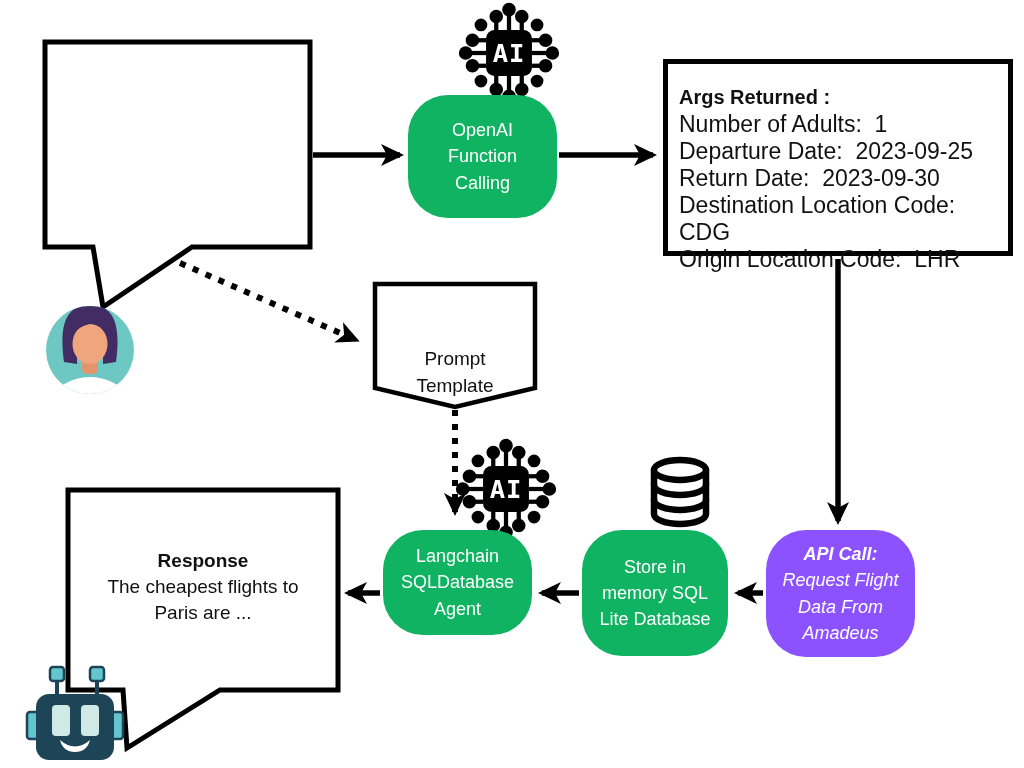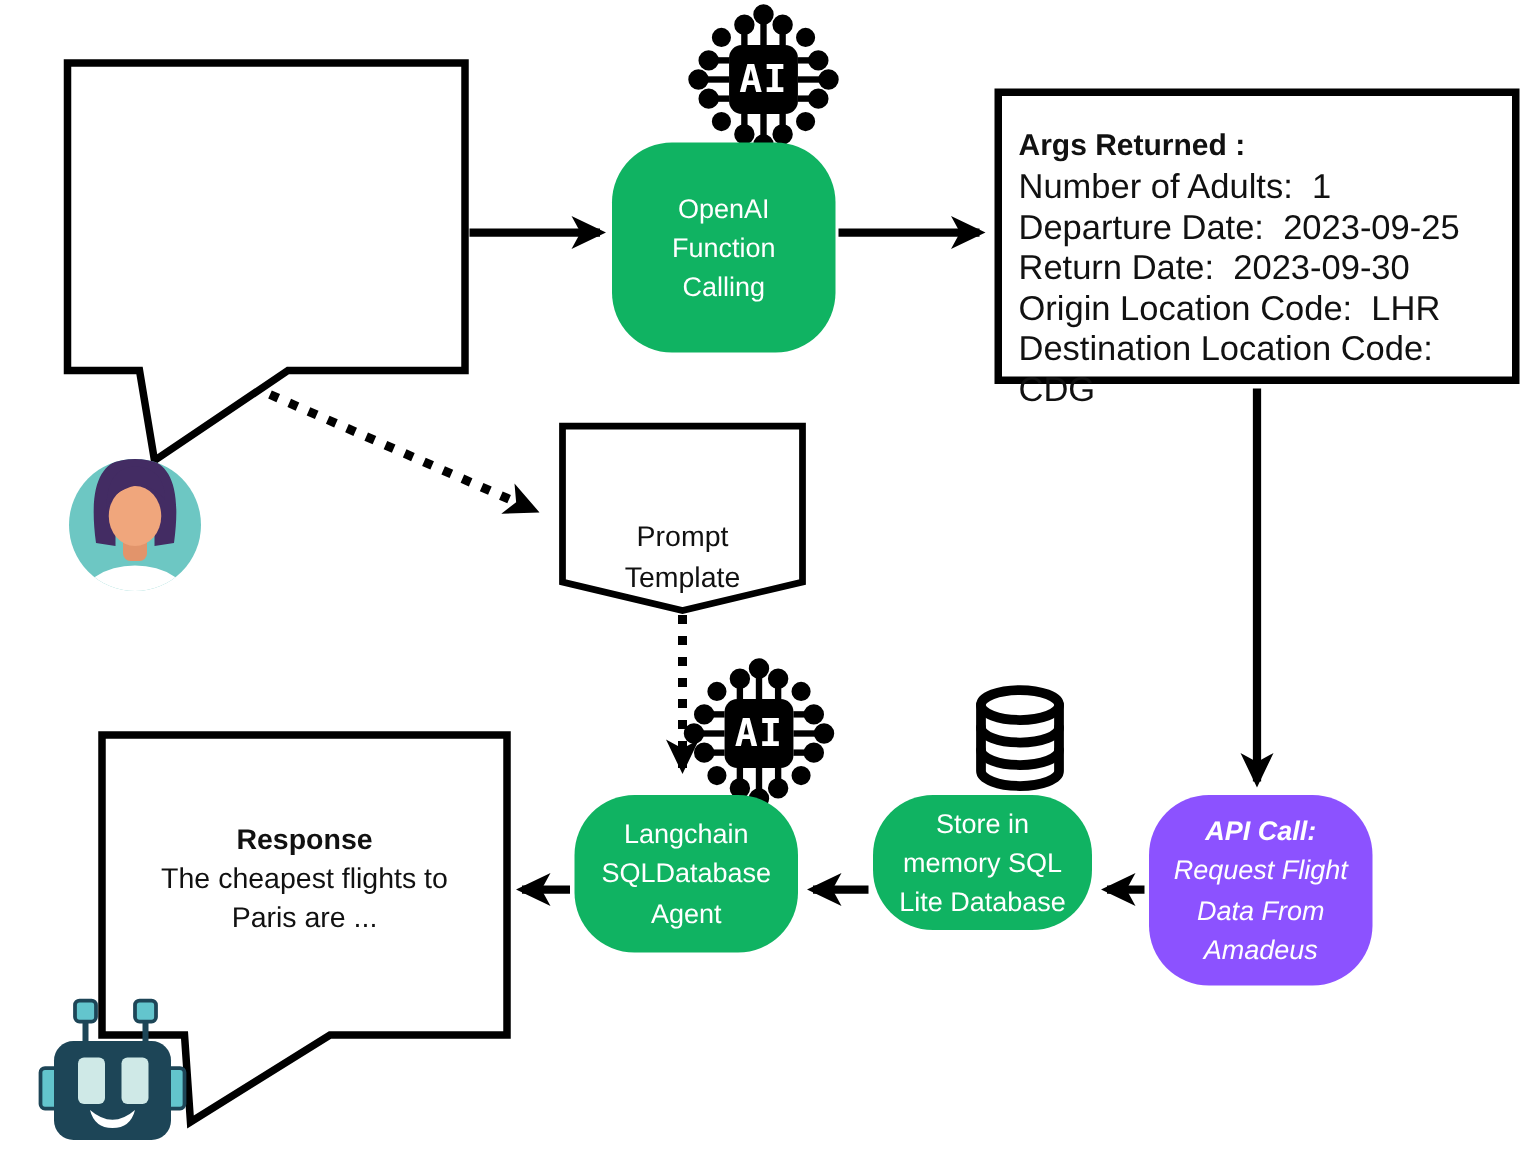--- a/index.html
+++ b/index.html
@@ -129,44 +129,44 @@
       <rect x="90" y="667" width="14" height="14" rx="3" fill="#63c5cd" stroke="#1d4557" stroke-width="2.5"></rect>
       <rect x="27" y="712" width="12" height="27" rx="3" fill="#63c5cd" stroke="#1d4557" stroke-width="2.5"></rect>
       <rect x="111" y="712" width="12" height="27" rx="3" fill="#63c5cd" stroke="#1d4557" stroke-width="2.5"></rect>
       <rect x="36" y="694" width="78" height="66" rx="13" fill="#1d4557"></rect>
       <rect x="52" y="705" width="18" height="31" rx="4" fill="#cfe9e7"></rect>
       <rect x="81" y="705" width="18" height="31" rx="4" fill="#cfe9e7"></rect>
       <path d="M60,740 Q75,753 90,740 Q87,752 75,752 Q63,752 60,740 Z" fill="#ffffff"></path>
     </g>
   </svg>
 
-  <div class="node green" style="left:408px;top:95px;width:149px;height:140px;">
+  <div class="node green" style="left:408px;top:95px;width:149px;height:123px;">
     <div class="label">OpenAI Function Calling</div>
   </div>
 
   <div class="node green" style="left:383px;top:530px;width:149px;height:105px;">
     <div class="label">Langchain SQLDatabase Agent</div>
   </div>
 
-  <div class="node green" style="left:582px;top:530px;width:146px;height:90px;">
+  <div class="node green" style="left:582px;top:530px;width:146px;height:126px;">
     <div class="label">Store in memory SQL Lite Database</div>
   </div>
 
   <div class="node purple" style="left:766px;top:530px;width:149px;height:127px;font-style:italic;">
     <div class="title">API Call:</div>
     <div class="label">Request Flight Data From Amadeus</div>
   </div>
 
   <div class="args-box">
     <div class="args-title">Args Returned :</div>
     <div class="args-line">Number of Adults:  1</div>
     <div class="args-line">Departure Date:  2023-09-25</div>
     <div class="args-line">Return Date:  2023-09-30</div>
+    <div class="args-line">Destination Location Code:  CDG</div>
     <div class="args-line">Origin Location Code:  LHR</div>
-    <div class="args-line">Destination Location Code:  CDG</div>
   </div>
 
 
   <div class="bubble-text" style="left:92px;top:548px;width:222px;">
     <div class="bubble-title">Response</div>
     <div class="bubble-body">The cheapest flights to Paris are ...</div>
   </div>
 
   <div class="prompt-label">Prompt Template</div>
 

